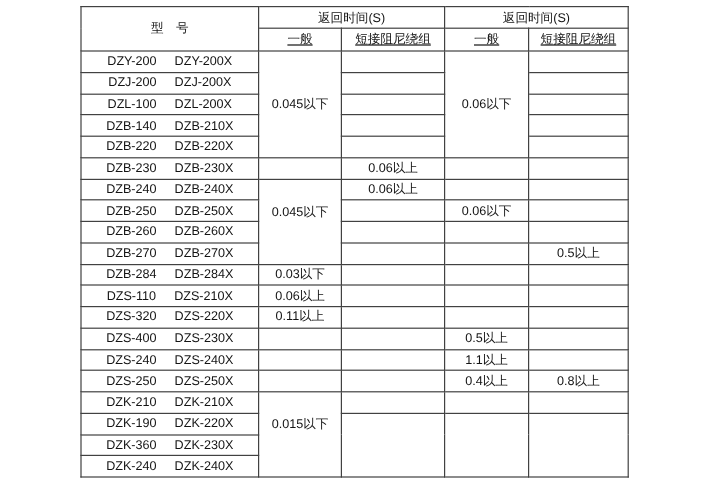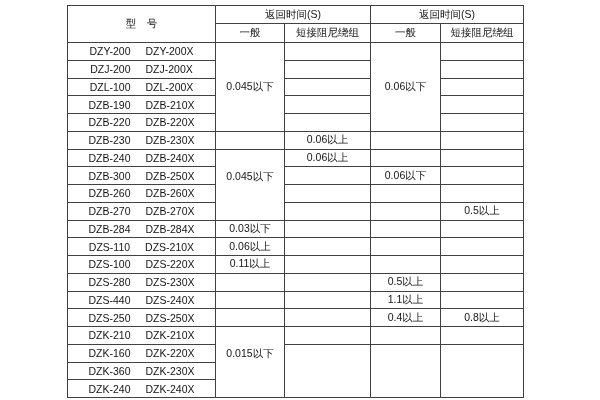--- a/index.html
+++ b/index.html
@@ -18,21 +18,21 @@
     border:1px solid #414141;
     font-weight:normal;
     font-size:10.5px;
     text-align:center;
     vertical-align:middle;
     padding:0;
     overflow:hidden;
     white-space:nowrap;
   }
   tr.h1{height:18px;}
-  tr.h2{height:19px;}
+  tr.h2{height:19px;text-decoration:underline;}
   tbody tr{height:17.75px;}
   .model-pair{display:flex;justify-content:center;gap:15px;}
   td.shift span{position:relative;top:-8px;}
 </style>
 </head>
 <body>
 
 <div class="table-wrap">
   <table>
     <colgroup>
@@ -84,21 +84,21 @@
               <span>DZL-100</span>
               <span>DZL-200X</span>
             </div>
           </td>
           <td><span></span></td>
           <td><span></span></td>
         </tr>
         <tr>
           <td>
             <div class="model-pair">
-              <span>DZB-190</span>
+              <span>DZB-140</span>
               <span>DZB-210X</span>
             </div>
           </td>
           <td><span></span></td>
           <td><span></span></td>
         </tr>
         <tr>
           <td>
             <div class="model-pair">
               <span>DZB-220</span>
@@ -128,21 +128,21 @@
             </div>
           </td>
           <td rowspan="4" class="shift"><span>0.045以下</span></td>
           <td><span>0.06以上</span></td>
           <td><span></span></td>
           <td><span></span></td>
         </tr>
         <tr>
           <td>
             <div class="model-pair">
-              <span>DZB-300</span>
+              <span>DZB-250</span>
               <span>DZB-250X</span>
             </div>
           </td>
           <td><span></span></td>
           <td><span>0.06以下</span></td>
           <td><span></span></td>
         </tr>
         <tr>
           <td>
             <div class="model-pair">
@@ -185,45 +185,45 @@
             </div>
           </td>
           <td><span>0.06以上</span></td>
           <td><span></span></td>
           <td><span></span></td>
           <td><span></span></td>
         </tr>
         <tr>
           <td>
             <div class="model-pair">
-              <span>DZS-100</span>
+              <span>DZS-320</span>
               <span>DZS-220X</span>
             </div>
           </td>
           <td><span>0.11以上</span></td>
           <td><span></span></td>
           <td><span></span></td>
           <td><span></span></td>
         </tr>
         <tr>
           <td>
             <div class="model-pair">
-              <span>DZS-280</span>
+              <span>DZS-400</span>
               <span>DZS-230X</span>
             </div>
           </td>
           <td><span></span></td>
           <td><span></span></td>
           <td><span>0.5以上</span></td>
           <td><span></span></td>
         </tr>
         <tr>
           <td>
             <div class="model-pair">
-              <span>DZS-440</span>
+              <span>DZS-240</span>
               <span>DZS-240X</span>
             </div>
           </td>
           <td><span></span></td>
           <td><span></span></td>
           <td><span>1.1以上</span></td>
           <td><span></span></td>
         </tr>
         <tr>
           <td>
@@ -245,21 +245,21 @@
             </div>
           </td>
           <td rowspan="4" class="shift"><span>0.015以下</span></td>
           <td><span></span></td>
           <td><span></span></td>
           <td><span></span></td>
         </tr>
         <tr>
           <td>
             <div class="model-pair">
-              <span>DZK-160</span>
+              <span>DZK-190</span>
               <span>DZK-220X</span>
             </div>
           </td>
           <td rowspan="3"><span></span></td>
           <td rowspan="3"><span></span></td>
           <td rowspan="3"><span></span></td>
         </tr>
         <tr>
           <td>
             <div class="model-pair">

